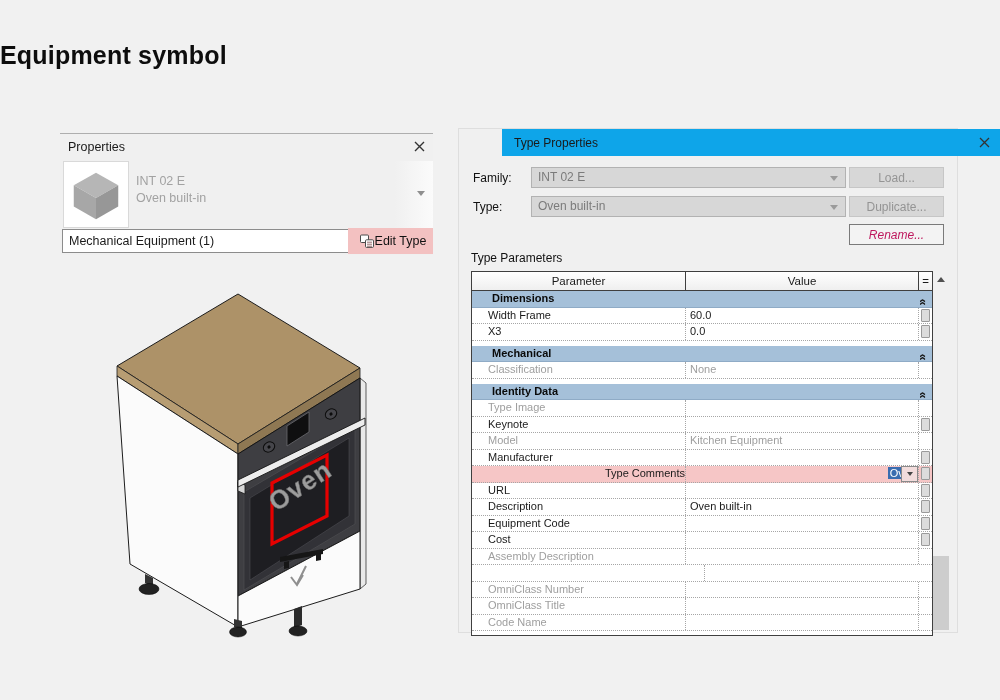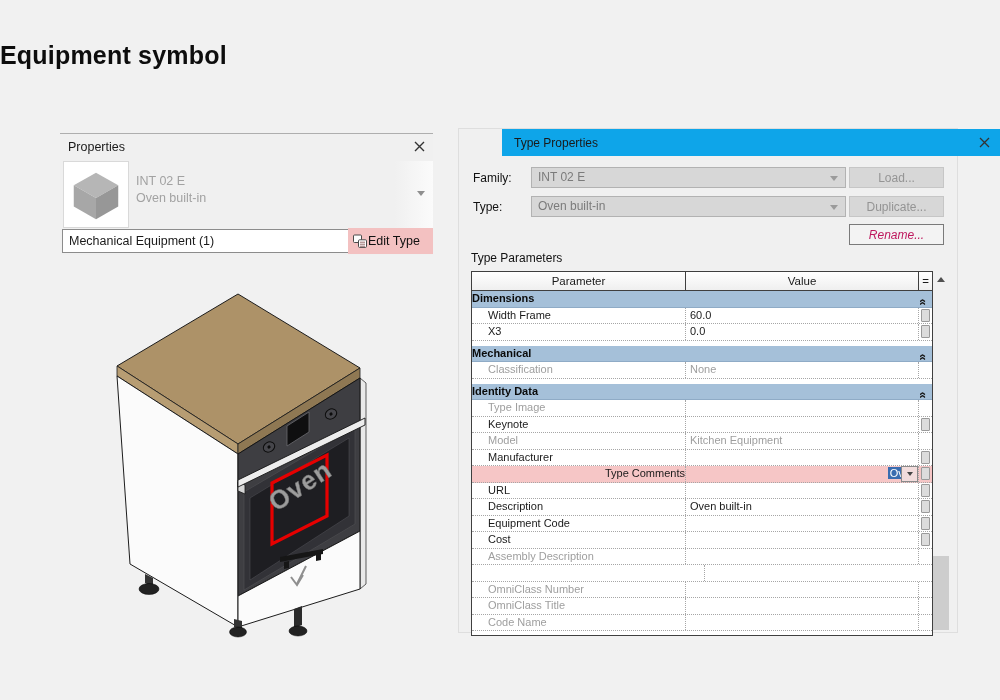--- a/index.html
+++ b/index.html
@@ -31,21 +31,21 @@
   #preview-strip .tri { position:absolute; right:8px; top:30px; width:0; height:0;
     border-left:4px solid transparent; border-right:4px solid transparent; border-top:5px solid #8f8f8f; }
   #props-selector { position:absolute; left:2px; top:94px; width:371px; height:26px; }
   #type-selector { position:absolute; left:0; top:1px; width:336px; height:24px; background:#ffffff;
     border:1px solid #8c8c8c; font-size:12.5px; line-height:22px; padding-left:6px;
     white-space:nowrap; overflow:hidden; }
   #type-selector .chev { position:absolute; right:8px; top:10px; width:0; height:0;
     border-left:4px solid transparent; border-right:4px solid transparent; border-top:5px solid #333; }
   #edit-type-button { position:absolute; left:286px; top:0; width:85px; height:26px;
     background:#f3c1c1; border:none; display:flex; align-items:center; gap:0;
-    font-size:12.5px; color:#111; padding-left:4px; font-family:inherit; cursor:default; }
+    font-size:12.5px; color:#111; padding-left:4px; font-family:inherit; cursor:default;justify-content:center; }
 
   
   #dialog { position:absolute; left:458px; top:128px; width:500px; height:505px;
     background:#f0f0f0; border:1px solid #dedede; }
   #dlg-titlebar { position:absolute; left:0; top:0; width:498px; height:27px; background:#0ea5e9;margin-left:43px; }
   #dlg-title { position:absolute; left:12px; top:7px; font-size:12px; color:#1a1a1a; }
   #dlg-close { position:absolute; right:10px; top:8px; }
   .dlg-label { position:absolute; left:14px; font-size:12px; color:#111; }
   .dlg-combo { position:absolute; left:72px; width:315px; height:21px; background:#d7d7d7;
     border:1px solid #b2b2b2; color:#7b7b7b; font-size:12px; line-height:19px; padding-left:6px; }
@@ -60,21 +60,21 @@
   
   #param-table { position:absolute; left:12px; top:142px; width:462px; height:365px;
     background:#ffffff; border:1px solid #3f3f3f; }
   #t-head { display:flex; height:19px; border-bottom:1px solid #3f3f3f; }
   .th { font-size:11.5px; text-align:center; line-height:18px;
     background:linear-gradient(#ffffff,#efefef); border-right:1px solid #3f3f3f; }
   .th.p { width:214px; } .th.v { width:233px; } .th.a { width:13px; border-right:none; }
   .trow { display:flex; height:16.5px; border-bottom:1px dotted #a6a6a6; position:relative; }
   .trow.gap { height:5px; border-bottom:none; }
   .trow.section { background:#a5c0d9; border-bottom:1px solid #8fabc6; }
-  .sec-label { font-size:11px; font-weight:700; padding-left:0; line-height:15px; color:#0a0a0a; }
+  .sec-label { font-size:11px; font-weight:700; padding-left:20px; line-height:15px; color:#0a0a0a; }
   .collapse-icon { position:absolute; right:5px; top:1px; }
   .collapse-icon::before { content:"«"; display:inline-block; transform:rotate(90deg);
     font-weight:700; font-size:12px; color:#1a1a1a; }
   .cp { width:214px; font-size:11px; line-height:15px; padding-left:16px;
     border-right:1px dotted #a6a6a6; white-space:nowrap; overflow:hidden; color:#1a1a1a; }
   .cv { width:233px; font-size:11px; line-height:15px; padding-left:4px;
     border-right:1px dotted #a6a6a6; position:relative; white-space:nowrap; overflow:hidden; color:#1a1a1a; }
   .ca { width:13px; display:flex; align-items:center; justify-content:center; }
   .gray { color:#9e9e9e; }
   .trow.hl { background:#f6c6c6;text-align:right; }

